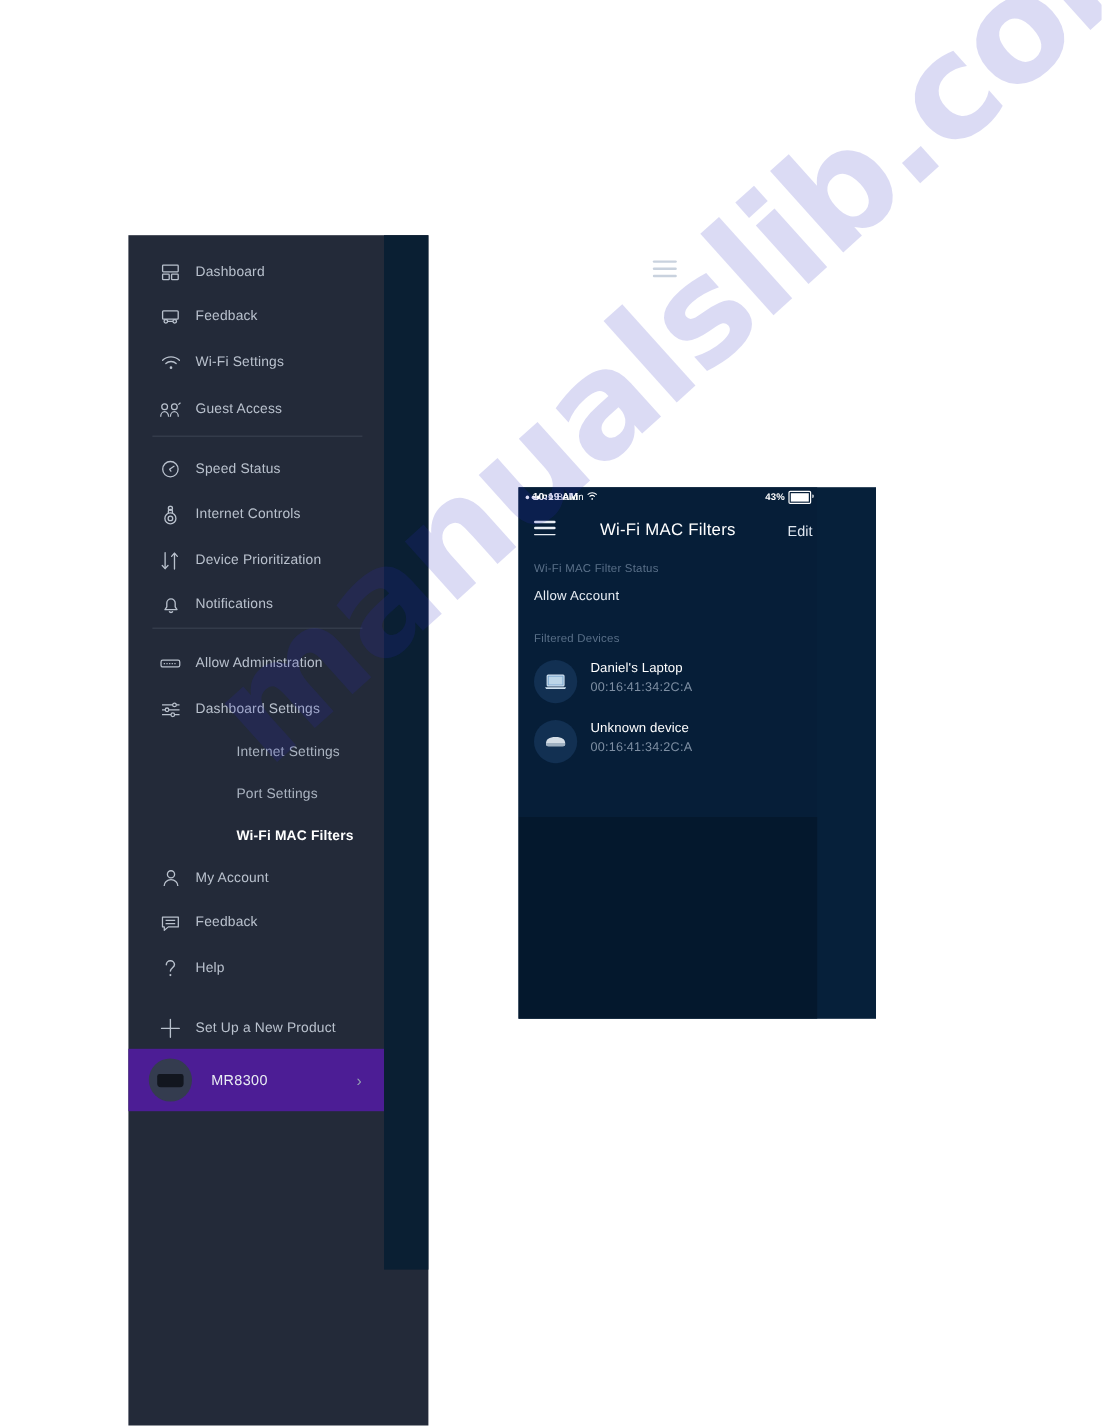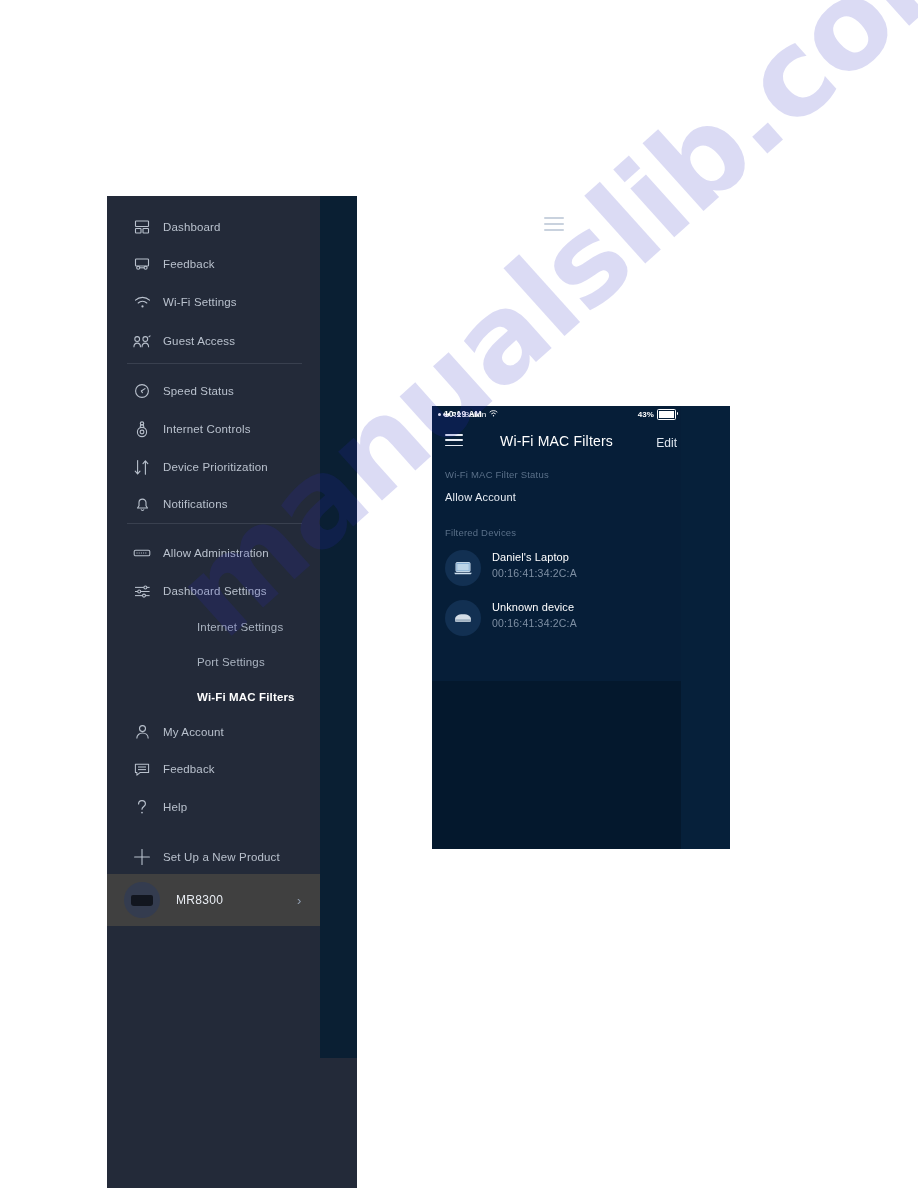--- a/index.html
+++ b/index.html
@@ -119,21 +119,21 @@
     background: #39404f;
   }
 
   
   #router-row {
     position: absolute;
     left: 0;
     top: 678px;
     width: 213px;
     height: 52px;
-    background: #404040;
+    background: #4c1d95;
     display: flex;
     align-items: center;
   }
   #router-avatar {
     position: absolute;
     left: 17px;
     width: 36px;
     height: 36px;
     border-radius: 50%;
     background: #343c4f;

